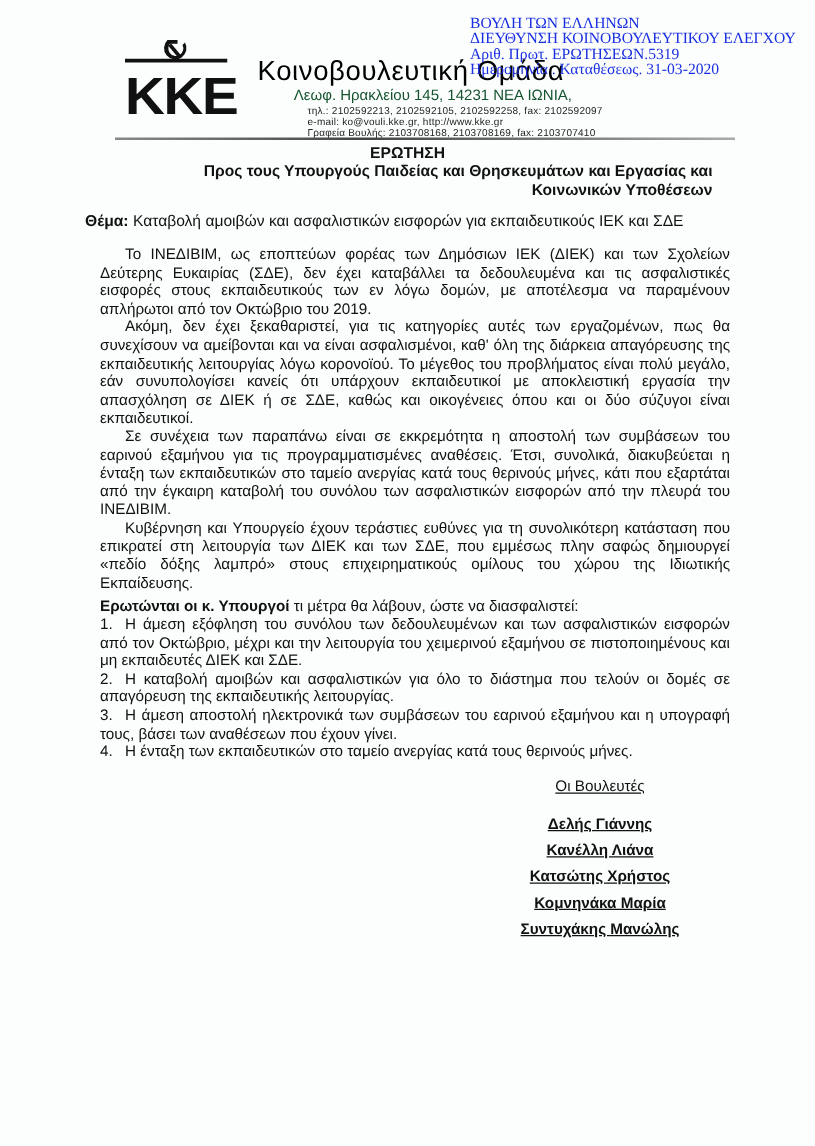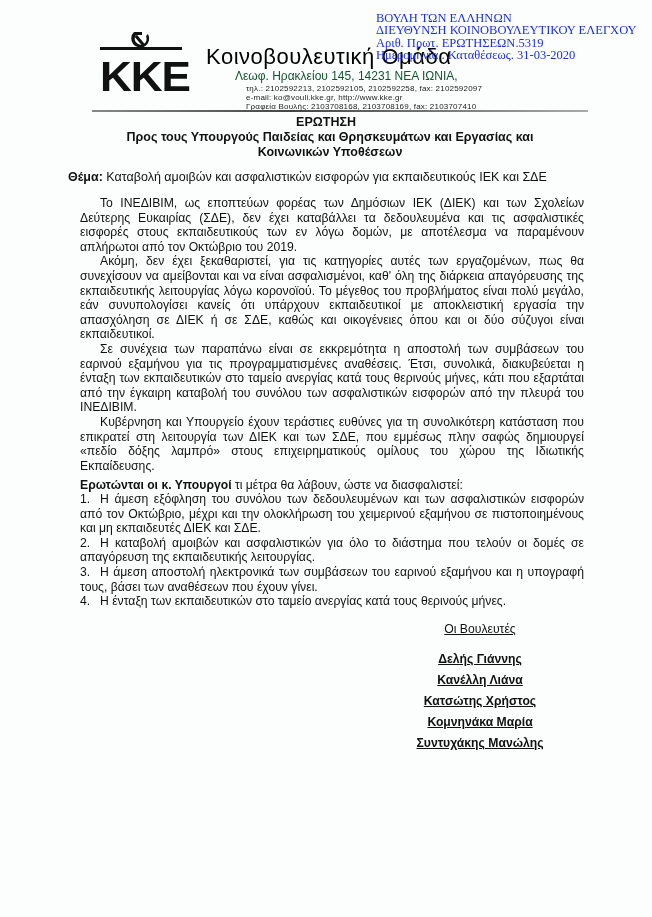--- a/index.html
+++ b/index.html
@@ -16,21 +16,21 @@
   .head-title { position: absolute; left: 206px; top: 44px; font-size: 22px; font-weight: normal; letter-spacing: 0.5px; color: #000000; white-space: nowrap; }
   .head-addr { position: absolute; left: 206px; top: 69px; font-size: 12px; color: #14532d; white-space: nowrap; margin-left: 29px; }
   .head-small { position: absolute; left: 206px; font-size: 8px; color: #222; white-space: nowrap; letter-spacing: 0.2px; margin-left: 40px; }
   .rule { position: absolute; left: 92px; top: 110px; width: 496px; height: 2px; background: linear-gradient(90deg,#888,#444 40%,#777 70%,#aaa); }
 
   
   .stamp { position: absolute; left: 376px; top: 12px; font-family: "Liberation Serif", serif; font-size: 12.5px; color: #1a2fe0; line-height: 12.3px; white-space: nowrap; }
 
   
   .doc-type { position: absolute; left: 0; width: 652px; top: 115px; text-align: center; font-weight: bold; font-size: 12.5px; }
-  .addressee { position: absolute; left: 90px; width: 480px; top: 130px; text-align: center; font-weight: bold; font-size: 12.5px; line-height: 14.5px; }
+  .addressee { position: absolute; left: 90px; width: 480px; top: 130px; text-align: right; font-weight: bold; font-size: 12.5px; line-height: 14.5px; }
   .subject { position: absolute; left: 68px; top: 170px; font-size: 12.5px; white-space: nowrap; }
   .subject b { font-weight: bold; }
 
   .body { position: absolute; left: 80px; width: 504px; font-size: 12.2px; line-height: 14.6px; text-align: justify; }
   .body p { margin: 0; text-indent: 20px; }
   .ask-intro { position: absolute; left: 80px; top: 478px; font-size: 12.2px; white-space: nowrap; }
   .ask-intro b { font-weight: bold; }
   .asks { position: absolute; left: 80px; top: 492px; width: 504px; font-size: 12.2px; line-height: 14.6px; text-align: justify; }
   .asks .item { margin: 0; }
   .asks .num { display: inline-block; width: 20px; }
@@ -78,21 +78,21 @@
     <p>Ακόμη, δεν έχει ξεκαθαριστεί, για τις κατηγορίες αυτές των εργαζομένων, πως θα συνεχίσουν να αμείβονται και να είναι ασφαλισμένοι, καθ' όλη της διάρκεια απαγόρευσης της εκπαιδευτικής λειτουργίας λόγω κορονοϊού. Το μέγεθος του προβλήματος είναι πολύ μεγάλο, εάν συνυπολογίσει κανείς ότι υπάρχουν εκπαιδευτικοί με αποκλειστική εργασία την απασχόληση σε ΔΙΕΚ ή σε ΣΔΕ, καθώς και οικογένειες όπου και οι δύο σύζυγοι είναι εκπαιδευτικοί.</p>
     <p>Σε συνέχεια των παραπάνω είναι σε εκκρεμότητα η αποστολή των συμβάσεων του εαρινού εξαμήνου για τις προγραμματισμένες αναθέσεις. Έτσι, συνολικά, διακυβεύεται η ένταξη των εκπαιδευτικών στο ταμείο ανεργίας κατά τους θερινούς μήνες, κάτι που εξαρτάται από την έγκαιρη καταβολή του συνόλου των ασφαλιστικών εισφορών από την πλευρά του ΙΝΕΔΙΒΙΜ.</p>
     <p>Κυβέρνηση και Υπουργείο έχουν τεράστιες ευθύνες για τη συνολικότερη κατάσταση που επικρατεί στη λειτουργία των ΔΙΕΚ και των ΣΔΕ, που εμμέσως πλην σαφώς δημιουργεί «πεδίο δόξης λαμπρό» στους επιχειρηματικούς ομίλους του χώρου της Ιδιωτικής Εκπαίδευσης.</p>
   </div>
 
   <div class="ask-intro">
     <b>Ερωτώνται οι κ. Υπουργοί</b><span> τι μέτρα θα λάβουν, ώστε να διασφαλιστεί:</span>
   </div>
 
   <div class="asks">
-    <p class="item"><span class="num">1.</span><span>Η άμεση εξόφληση του συνόλου των δεδουλευμένων και των ασφαλιστικών εισφορών από τον Οκτώβριο, μέχρι και την ολοκλήρωση του χειμερινού εξαμήνου σε πιστοποιημένους και μη εκπαιδευτές ΔΙΕΚ και ΣΔΕ.</span></p>
+    <p class="item"><span class="num">1.</span><span>Η άμεση εξόφληση του συνόλου των δεδουλευμένων και των ασφαλιστικών εισφορών από τον Οκτώβριο, μέχρι και την λειτουργία του χειμερινού εξαμήνου σε πιστοποιημένους και μη εκπαιδευτές ΔΙΕΚ και ΣΔΕ.</span></p>
     <p class="item"><span class="num">2.</span><span>Η καταβολή αμοιβών και ασφαλιστικών για όλο το διάστημα που τελούν οι δομές σε απαγόρευση της εκπαιδευτικής λειτουργίας.</span></p>
     <p class="item"><span class="num">3.</span><span>Η άμεση αποστολή ηλεκτρονικά των συμβάσεων του εαρινού εξαμήνου και η υπογραφή τους, βάσει των αναθέσεων που έχουν γίνει.</span></p>
     <p class="item"><span class="num">4.</span><span>Η ένταξη των εκπαιδευτικών στο ταμείο ανεργίας κατά τους θερινούς μήνες.</span></p>
   </div>
 
   <div class="sign" style="top:622px">Οι Βουλευτές</div>
   <div class="sign signer" style="top:652px">Δελής Γιάννης</div>
   <div class="sign signer" style="top:673px">Κανέλλη Λιάνα</div>
   <div class="sign signer" style="top:694px">Κατσώτης Χρήστος</div>
   <div class="sign signer" style="top:715px">Κομνηνάκα Μαρία</div>

